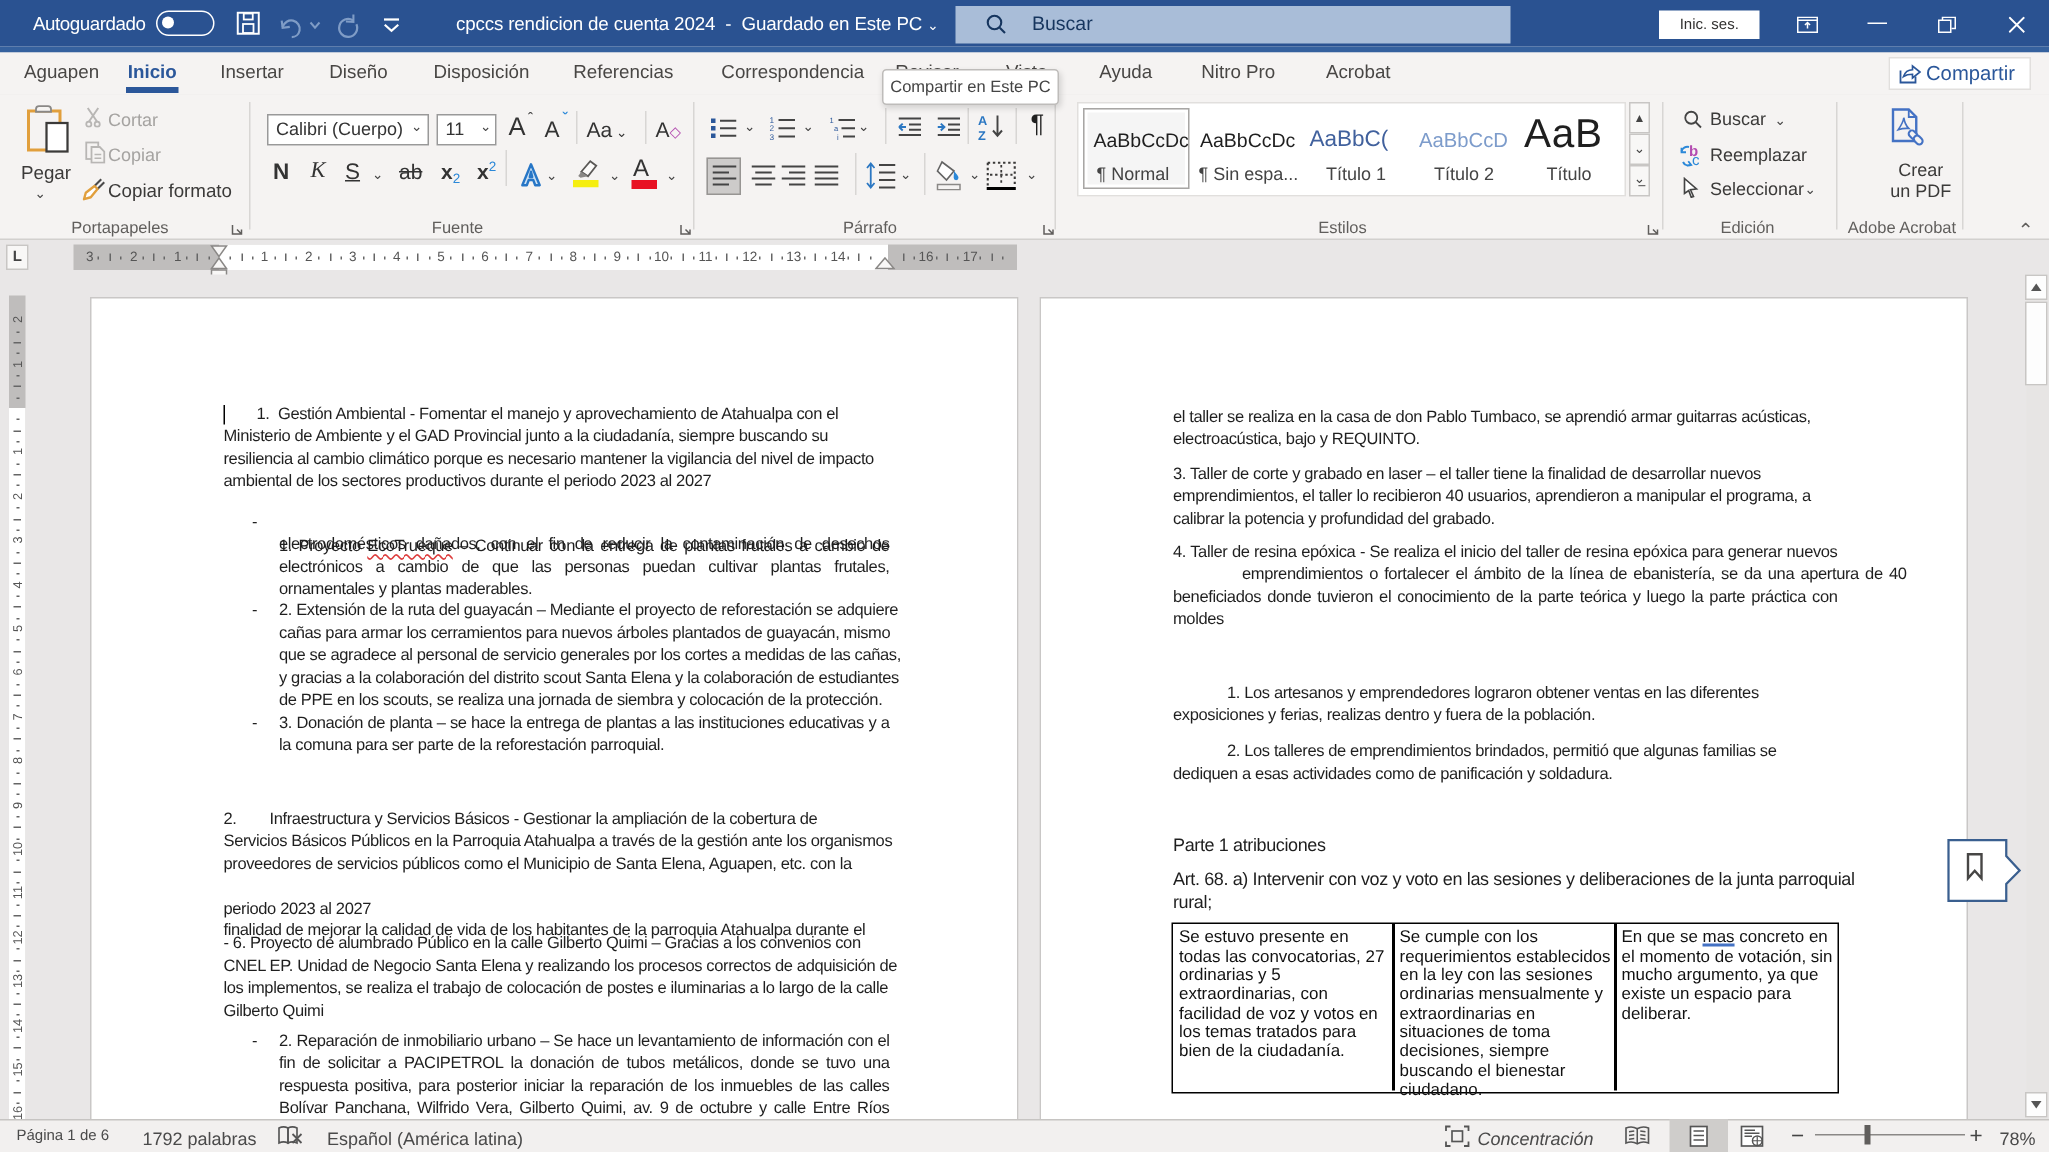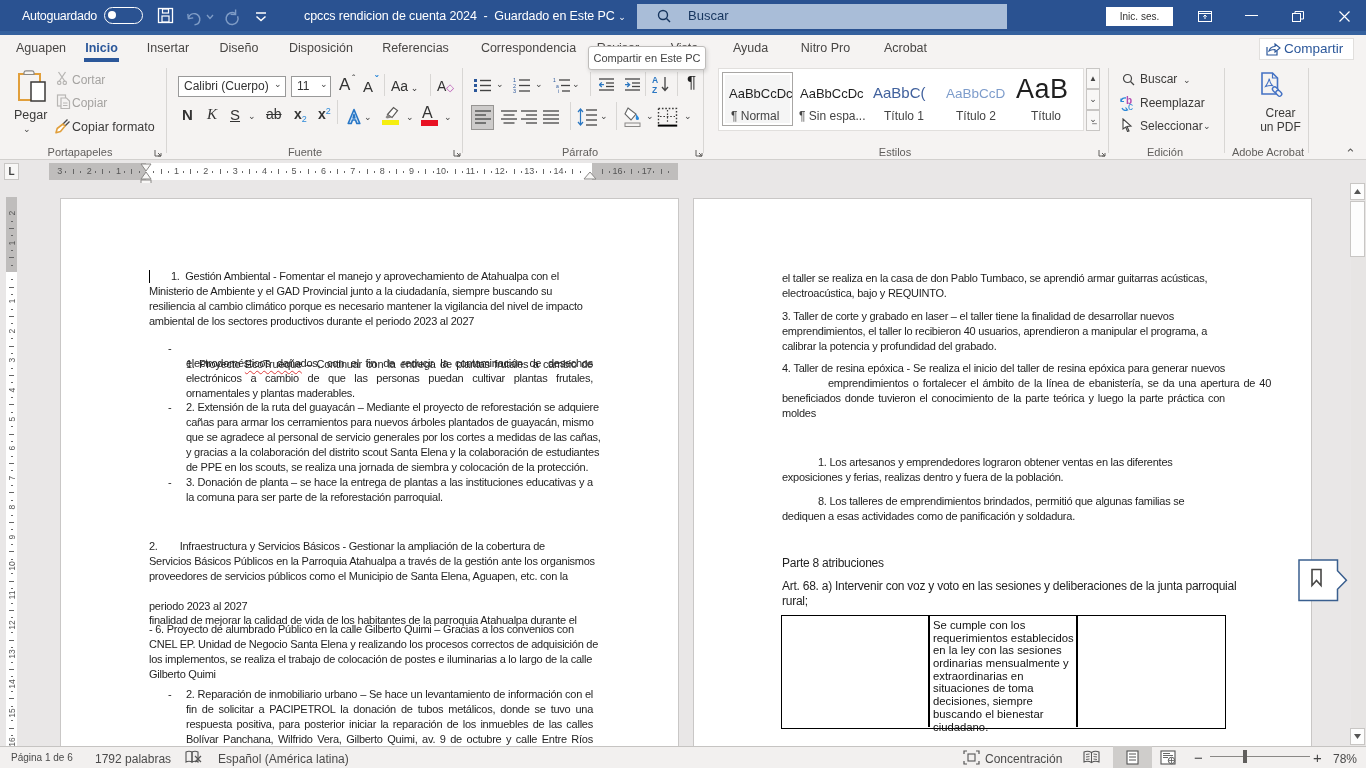--- a/index.html
+++ b/index.html
@@ -572,39 +572,55 @@
 <div class="dl" style="left:782px; top:286px;">electroacústica, bajo y REQUINTO.</div>
 <div class="dl" style="left:782px; top:309px;">3. Taller de corte y grabado en laser – el taller tiene la finalidad de desarrollar nuevos</div>
 <div class="dl" style="left:782px; top:324px;">emprendimientos, el taller lo recibieron 40 usuarios, aprendieron a manipular el programa, a</div>
 <div class="dl" style="left:782px; top:339px;">calibrar la potencia y profundidad del grabado.</div>
 <div class="jl" style="left:782px; top:361px; width:443px;">4. Taller de resina epóxica - Se realiza el inicio del taller de resina epóxica para generar nuevos</div>
 <div class="jl" style="left:812px; top:376px; width:443px;margin-left:16px;">emprendimientos o fortalecer el ámbito de la línea de ebanistería, se da una apertura de 40</div>
 <div class="jl" style="left:782px; top:391px; width:443px;">beneficiados donde tuvieron el conocimiento de la parte teórica y luego la parte práctica con</div>
 <div class="dl" style="left:782px; top:406px;">moldes</div>
 <div class="dl" style="left:818px; top:455px;">1. Los artesanos y emprendedores lograron obtener ventas en las diferentes</div>
 <div class="dl" style="left:782px; top:470px;">exposiciones y ferias, realizas dentro y fuera de la población.</div>
-<div class="dl" style="left:818px; top:494px;">8. Los talleres de emprendimientos brindados, permitió que algunas familias se</div>
+<div class="dl" style="left:818px; top:494px;">2. Los talleres de emprendimientos brindados, permitió que algunas familias se</div>
 <div class="dl" style="left:782px; top:509px;">dediquen a esas actividades como de panificación y soldadura.</div>
-<div class="dl" style="left:782px; top:556px; font-size:12px;">Parte 8 atribuciones</div>
+<div class="dl" style="left:782px; top:556px; font-size:12px;">Parte 1 atribuciones</div>
 <div class="dl" style="left:782px; top:579px; font-size:12px; letter-spacing:-0.25px;">Art. 68. a) Intervenir con voz y voto en las sesiones y deliberaciones de la junta parroquial</div>
 <div class="dl" style="left:782px; top:594px; font-size:12px;">rural;</div>
 <div class="abs" style="left:781px; top:615px; width:445px; height:114px; border:1.5px solid #000;">
   <div class="abs" style="left:146px; top:0; width:1.5px; height:111px; background:#000;"></div>
   <div class="abs" style="left:294px; top:0; width:1.5px; height:111px; background:#000;"></div>
+  <div class="abs" style="left:4px; top:3px; width:140px;">
+    <div class="tcell-line">Se estuvo presente en</div>
+    <div class="tcell-line">todas las convocatorias, 27</div>
+    <div class="tcell-line">ordinarias y 5</div>
+    <div class="tcell-line">extraordinarias, con</div>
+    <div class="tcell-line">facilidad de voz y votos en</div>
+    <div class="tcell-line">los temas tratados para</div>
+    <div class="tcell-line">bien de la ciudadanía.</div>
+  </div>
   <div class="abs" style="left:151px; top:3px; width:141px;">
     <div class="tcell-line">Se cumple con los</div>
     <div class="tcell-line">requerimientos establecidos</div>
     <div class="tcell-line">en la ley con las sesiones</div>
     <div class="tcell-line">ordinarias mensualmente y</div>
     <div class="tcell-line">extraordinarias en</div>
     <div class="tcell-line">situaciones de toma</div>
     <div class="tcell-line">decisiones, siempre</div>
     <div class="tcell-line">buscando el bienestar</div>
     <div class="tcell-line">ciudadano.</div>
   </div>
+  <div class="abs" style="left:299px; top:3px; width:142px;">
+    <div class="tcell-line">En que se <span class="gerr">mas</span> concreto en</div>
+    <div class="tcell-line">el momento de votación, sin</div>
+    <div class="tcell-line">mucho argumento, ya que</div>
+    <div class="tcell-line">existe un espacio para</div>
+    <div class="tcell-line">deliberar.</div>
+  </div>
 </div>
 <svg class="abs" style="left:1297px; top:558px; z-index:4;" width="54" height="45" viewBox="0 0 54 45">
   <path d="M2 2 L40.5 2 L40.5 12.7 L49.4 22.3 L40.5 31.3 L40.5 42.5 L2 42.5 Z" fill="#fff" stroke="#3a5f8f" stroke-width="1.5"></path>
   <path d="M15 11.5 L24 11.5 L24 27.5 L19.5 22.5 L15 27.5 Z" fill="none" stroke="#474645" stroke-width="1.6" stroke-linejoin="miter"></path>
 </svg>
 
 <div id="statusbar"></div>
 
 <div class="abs" style="left:588px; top:46px; width:118px; height:24px; background:#fff; border:1px solid #bebcba; border-radius:3px; box-shadow:1px 2px 4px rgba(0,0,0,0.15); z-index:10; text-align:center; line-height:23px; font-size:11px; white-space:nowrap; color:#444;">Compartir en Este PC</div>
 
@@ -643,14 +659,14 @@
   <circle cx="11.5" cy="10.5" r="3.2" fill="#fff" stroke="#555" stroke-width="1"></circle>
   <path d="M8.6 10.5 L14.4 10.5 M11.5 7.7 L11.5 13.3" stroke="#555" stroke-width="0.8"></path>
 </svg>
 <div class="abs" style="left:1194px; top:749px; font-size:15px; color:#444;">−</div>
 <div class="abs" style="left:1210px; top:756px; width:100px; height:1px; background:#8a8886;"></div>
 <div class="abs" style="left:1243px; top:750px; width:4px; height:13px; background:#605e5c;"></div>
 <div class="abs" style="left:1313px; top:749px; font-size:15px; color:#444;">+</div>
 <div class="abs" style="left:11px; top:752px; font-size:10px; color:#4a4a4a;">Página 1 de 6</div>
 <div class="abs" style="left:95px; top:752px; font-size:12px; color:#4a4a4a;">1792 palabras</div>
 <div class="abs" style="left:218px; top:752px; font-size:12px; color:#4a4a4a;">Español (América latina)</div>
-<div class="abs" style="left:985px; top:752px; font-size:12px; color:#4a4a4a;">Concentración</div>
+<div class="abs" style="left:985px; top:752px; font-size:12px; color:#4a4a4a;font-style:italic;">Concentración</div>
 <div class="abs" style="left:1333px; top:752px; font-size:12px; color:#4a4a4a;">78%</div>
 
 </body></html>

